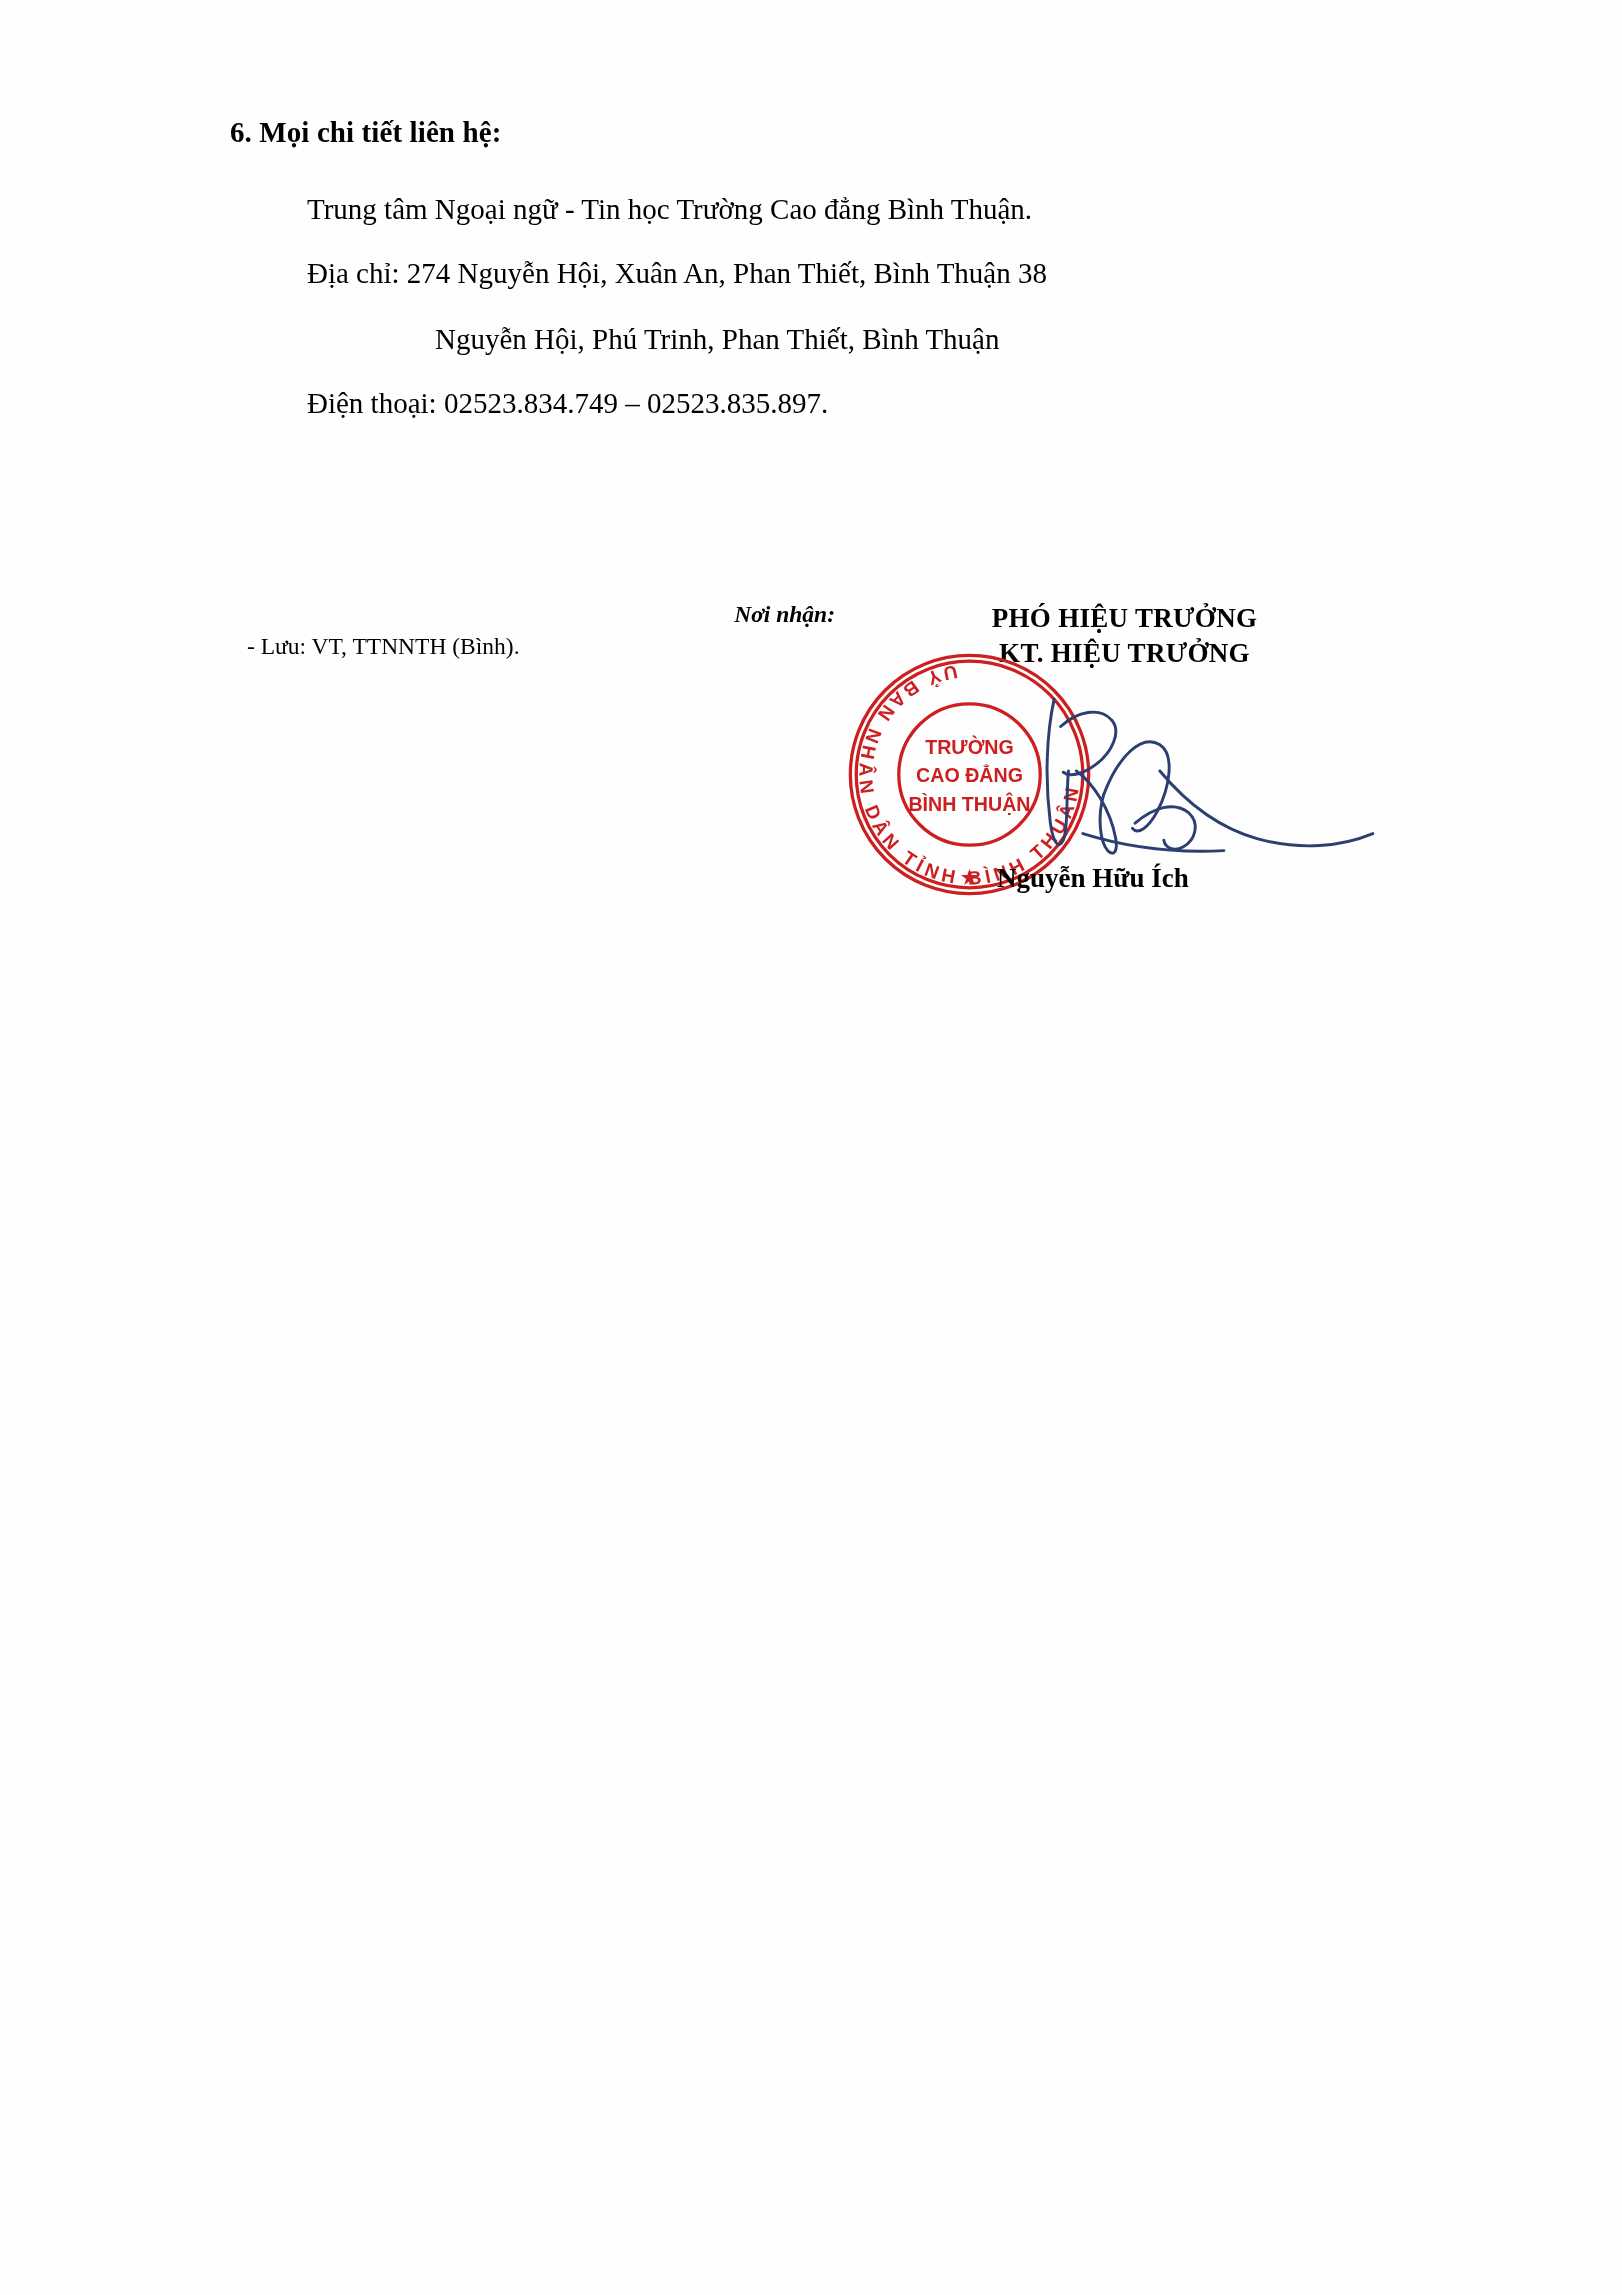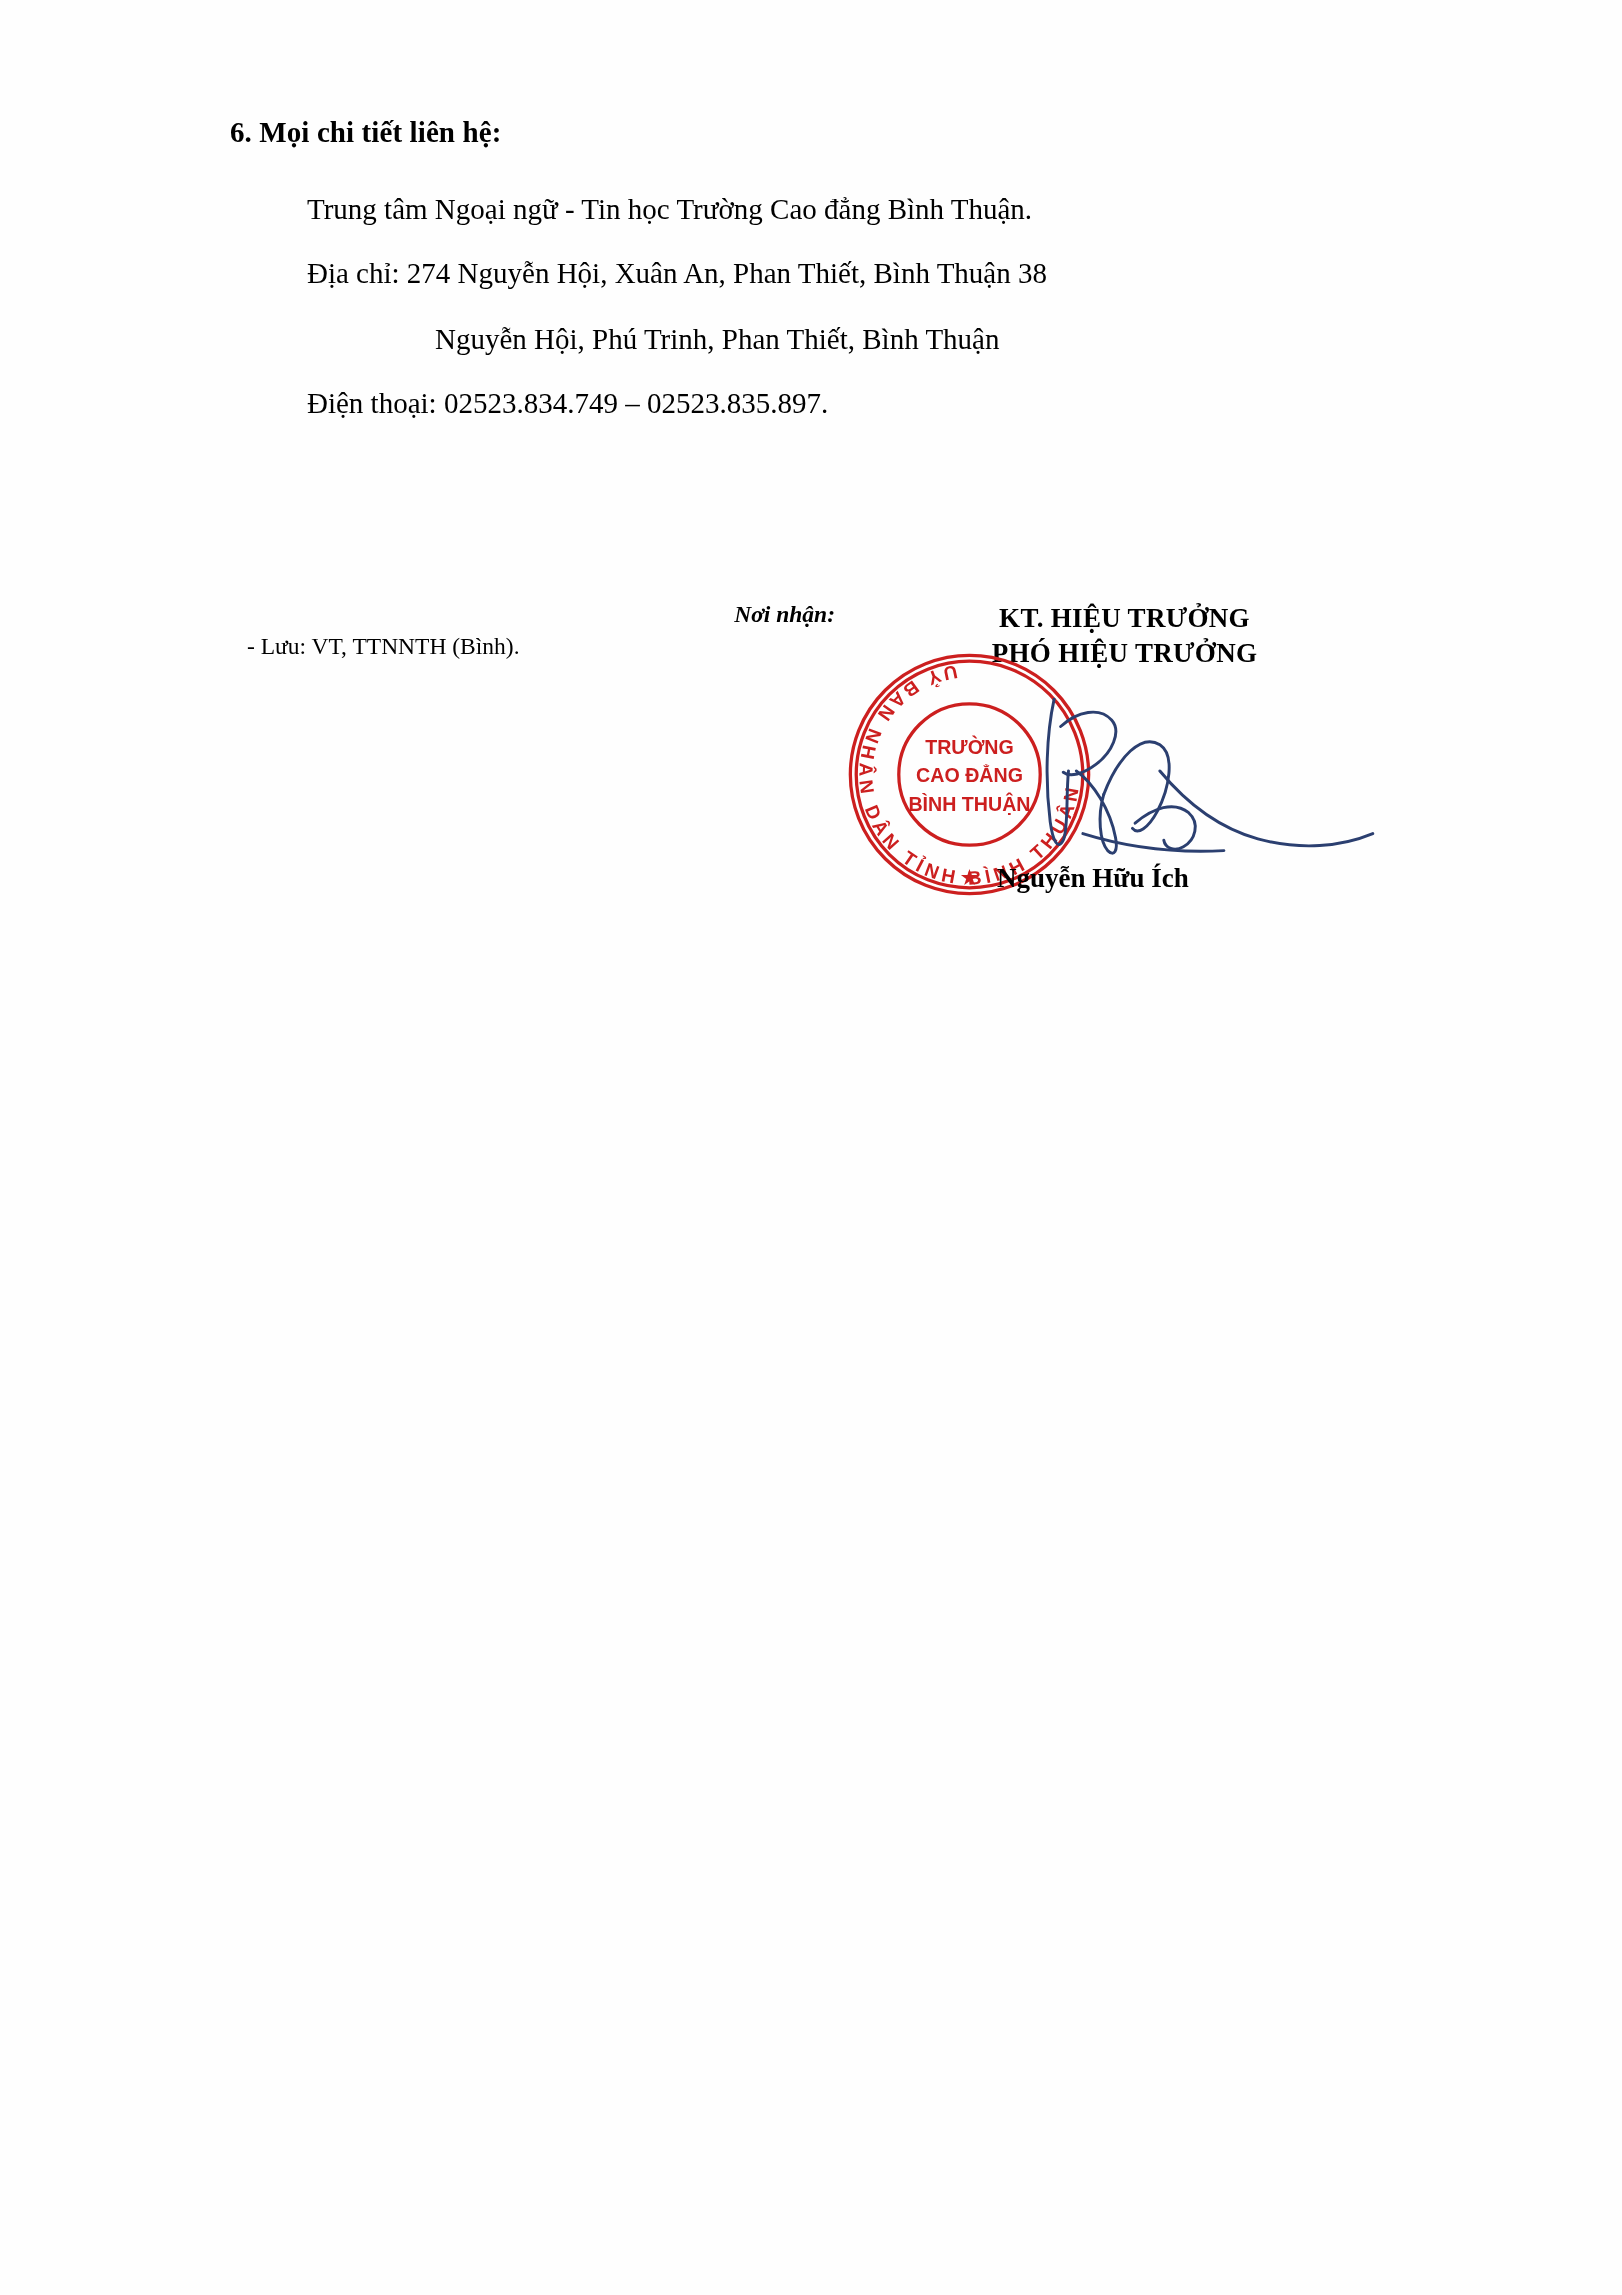--- a/index.html
+++ b/index.html
@@ -127,22 +127,22 @@
   <div class="body-line p2">Địa chỉ: 274 Nguyễn Hội, Xuân An, Phan Thiết, Bình Thuận 38</div>
   <div class="body-line p3">Nguyễn Hội, Phú Trinh, Phan Thiết, Bình Thuận</div>
   <div class="body-line p4">Điện thoại: 02523.834.749 – 02523.835.897.</div>
 
   <div class="recipients">
     <p class="recipients-title">Nơi nhận:</p>
     <p class="recipients-item">- Lưu: VT, TTNNTH (Bình).</p>
   </div>
 
   <div class="signature-block">
+    <div class="sig-title">PHÓ HIỆU TRƯỞNG</div>
     <div class="sig-title">KT. HIỆU TRƯỞNG</div>
-    <div class="sig-title">PHÓ HIỆU TRƯỞNG</div>
   </div>
 
   <div class="seal">
     <svg width="275" height="275" viewBox="0 0 420 420" xmlns="http://www.w3.org/2000/svg">
       <defs>
         <path id="outerArc" d="M 210,210 m -168,0 a 168,168 0 1,1 336,0 a 168,168 0 1,1 -336,0"></path>
         <path id="outerArcFlip" d="M 210,210 m 168,0 a 168,168 0 1,0 -336,0 a 168,168 0 1,0 336,0"></path>
       </defs>
       <g fill="none" stroke="#cc1f1f" stroke-width="5">
         <circle cx="210" cy="210" r="182"></circle>

